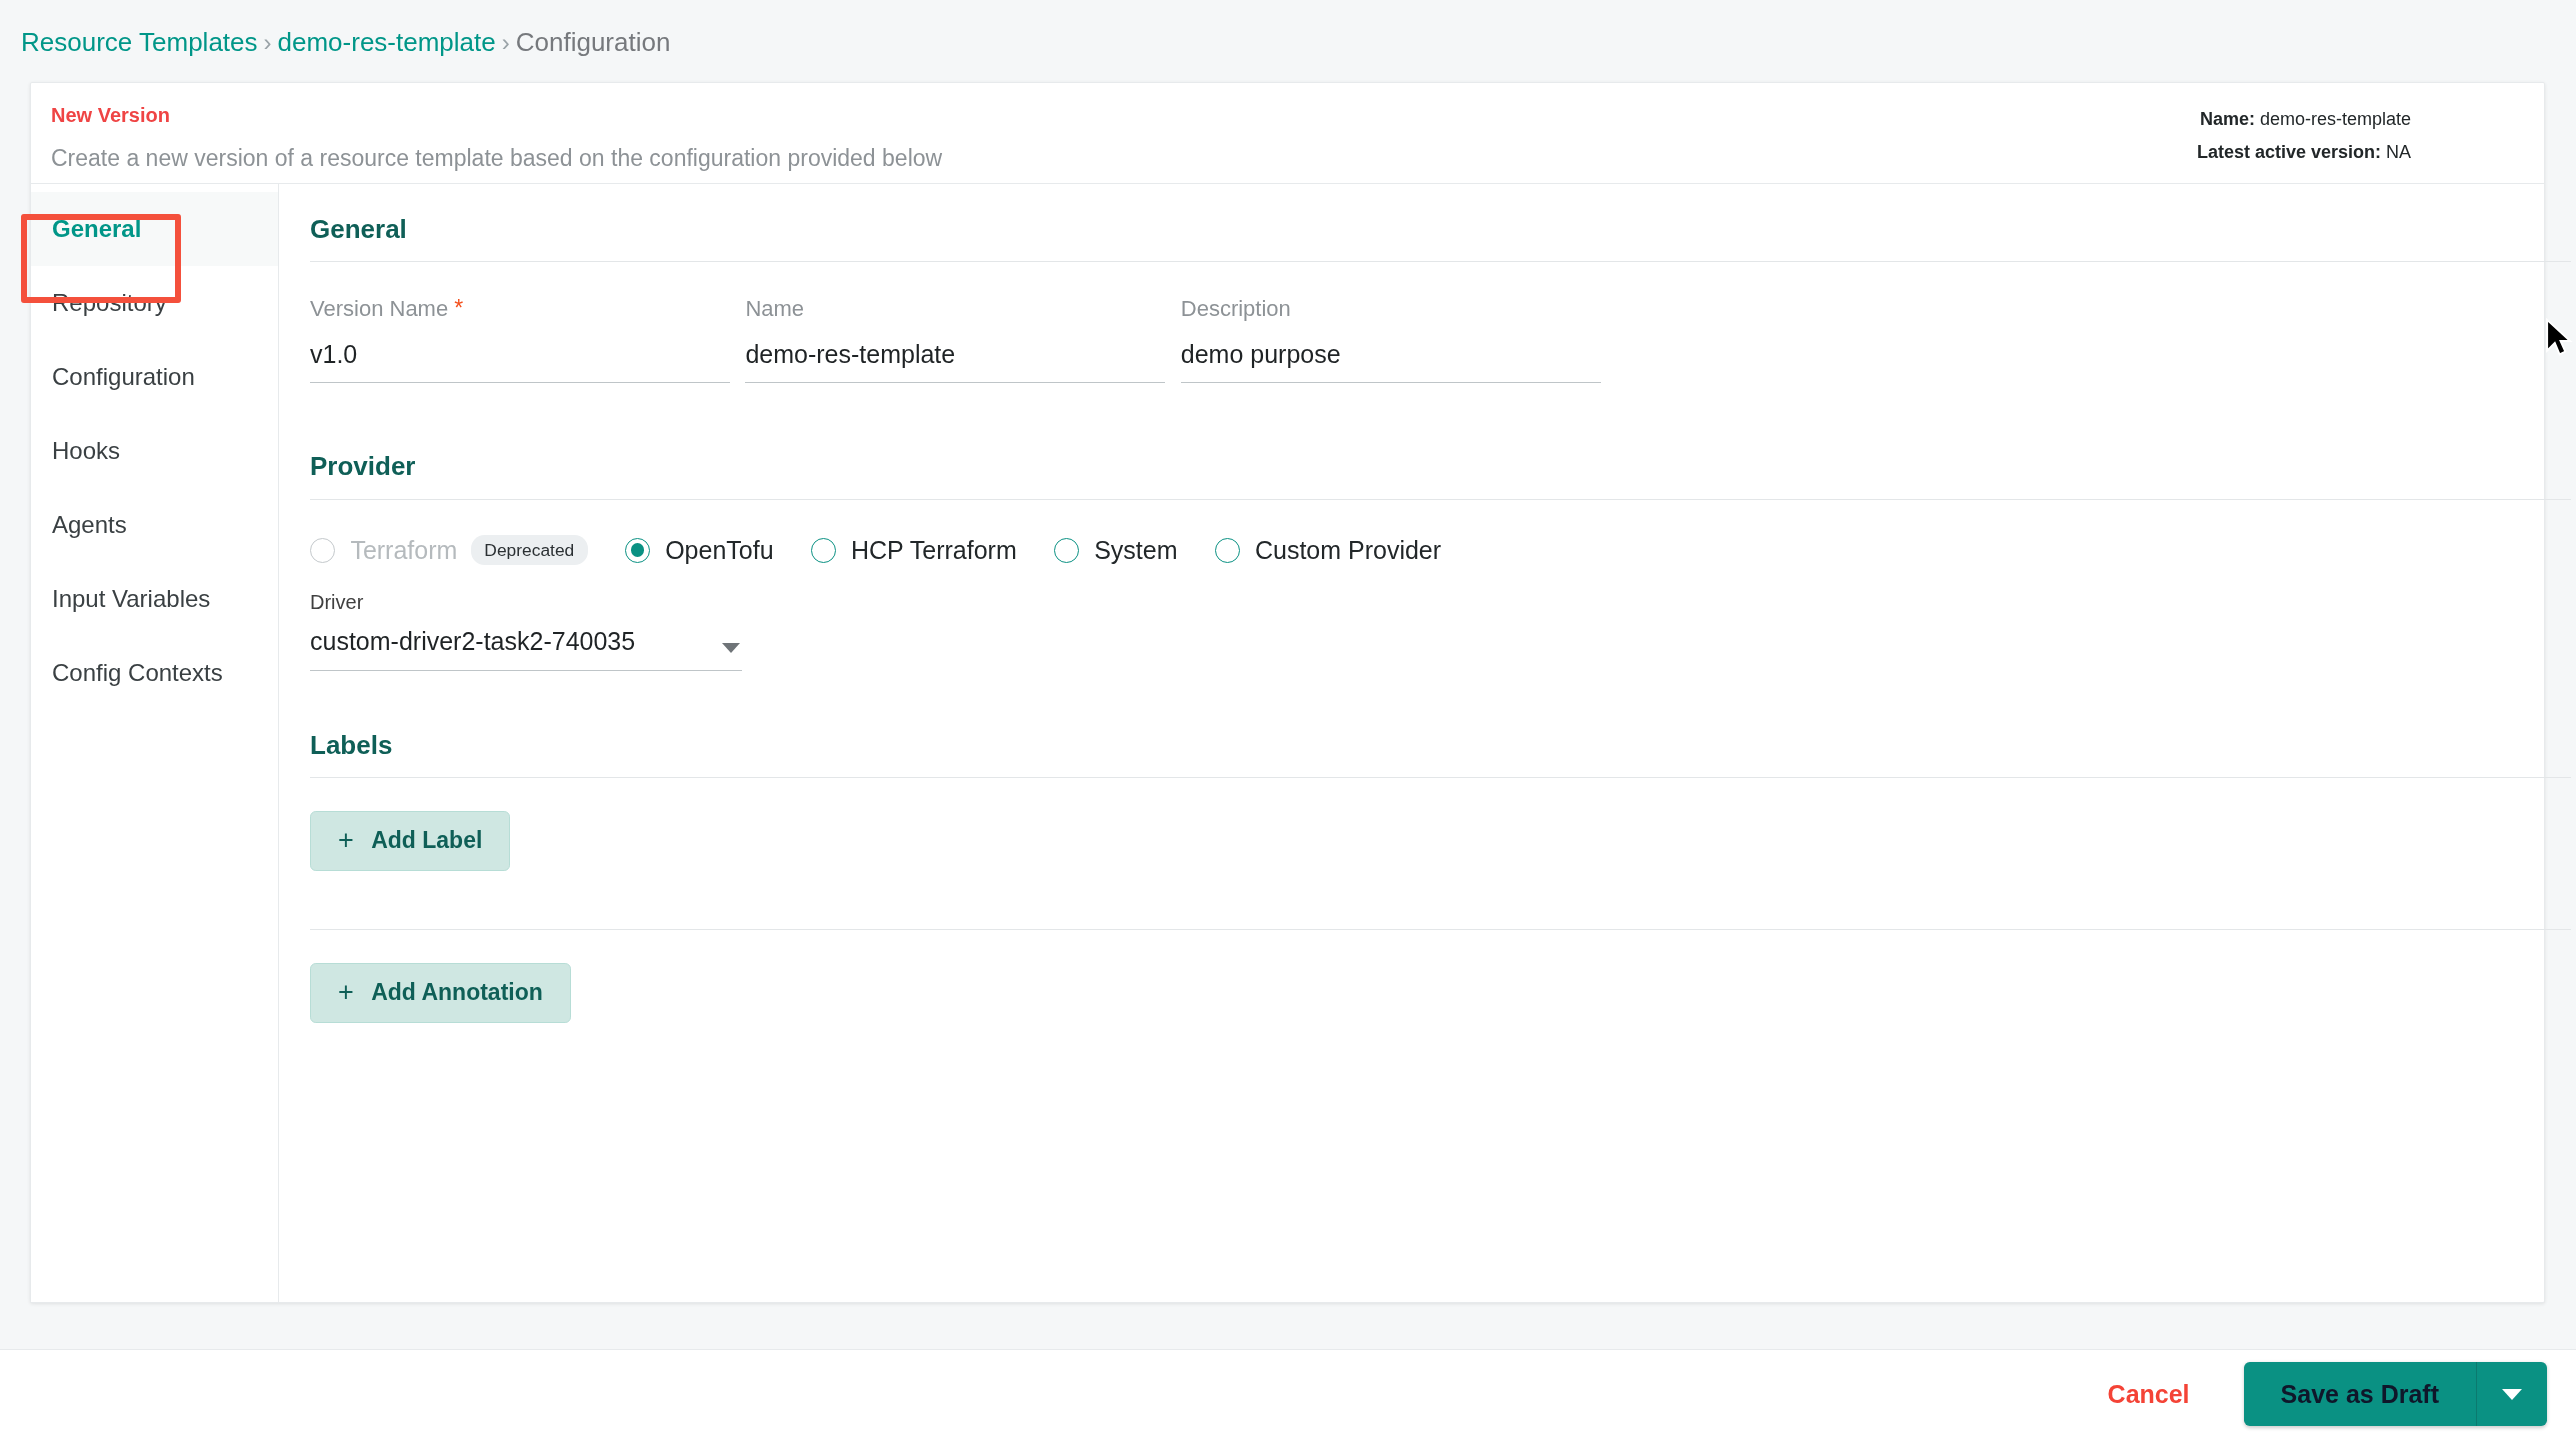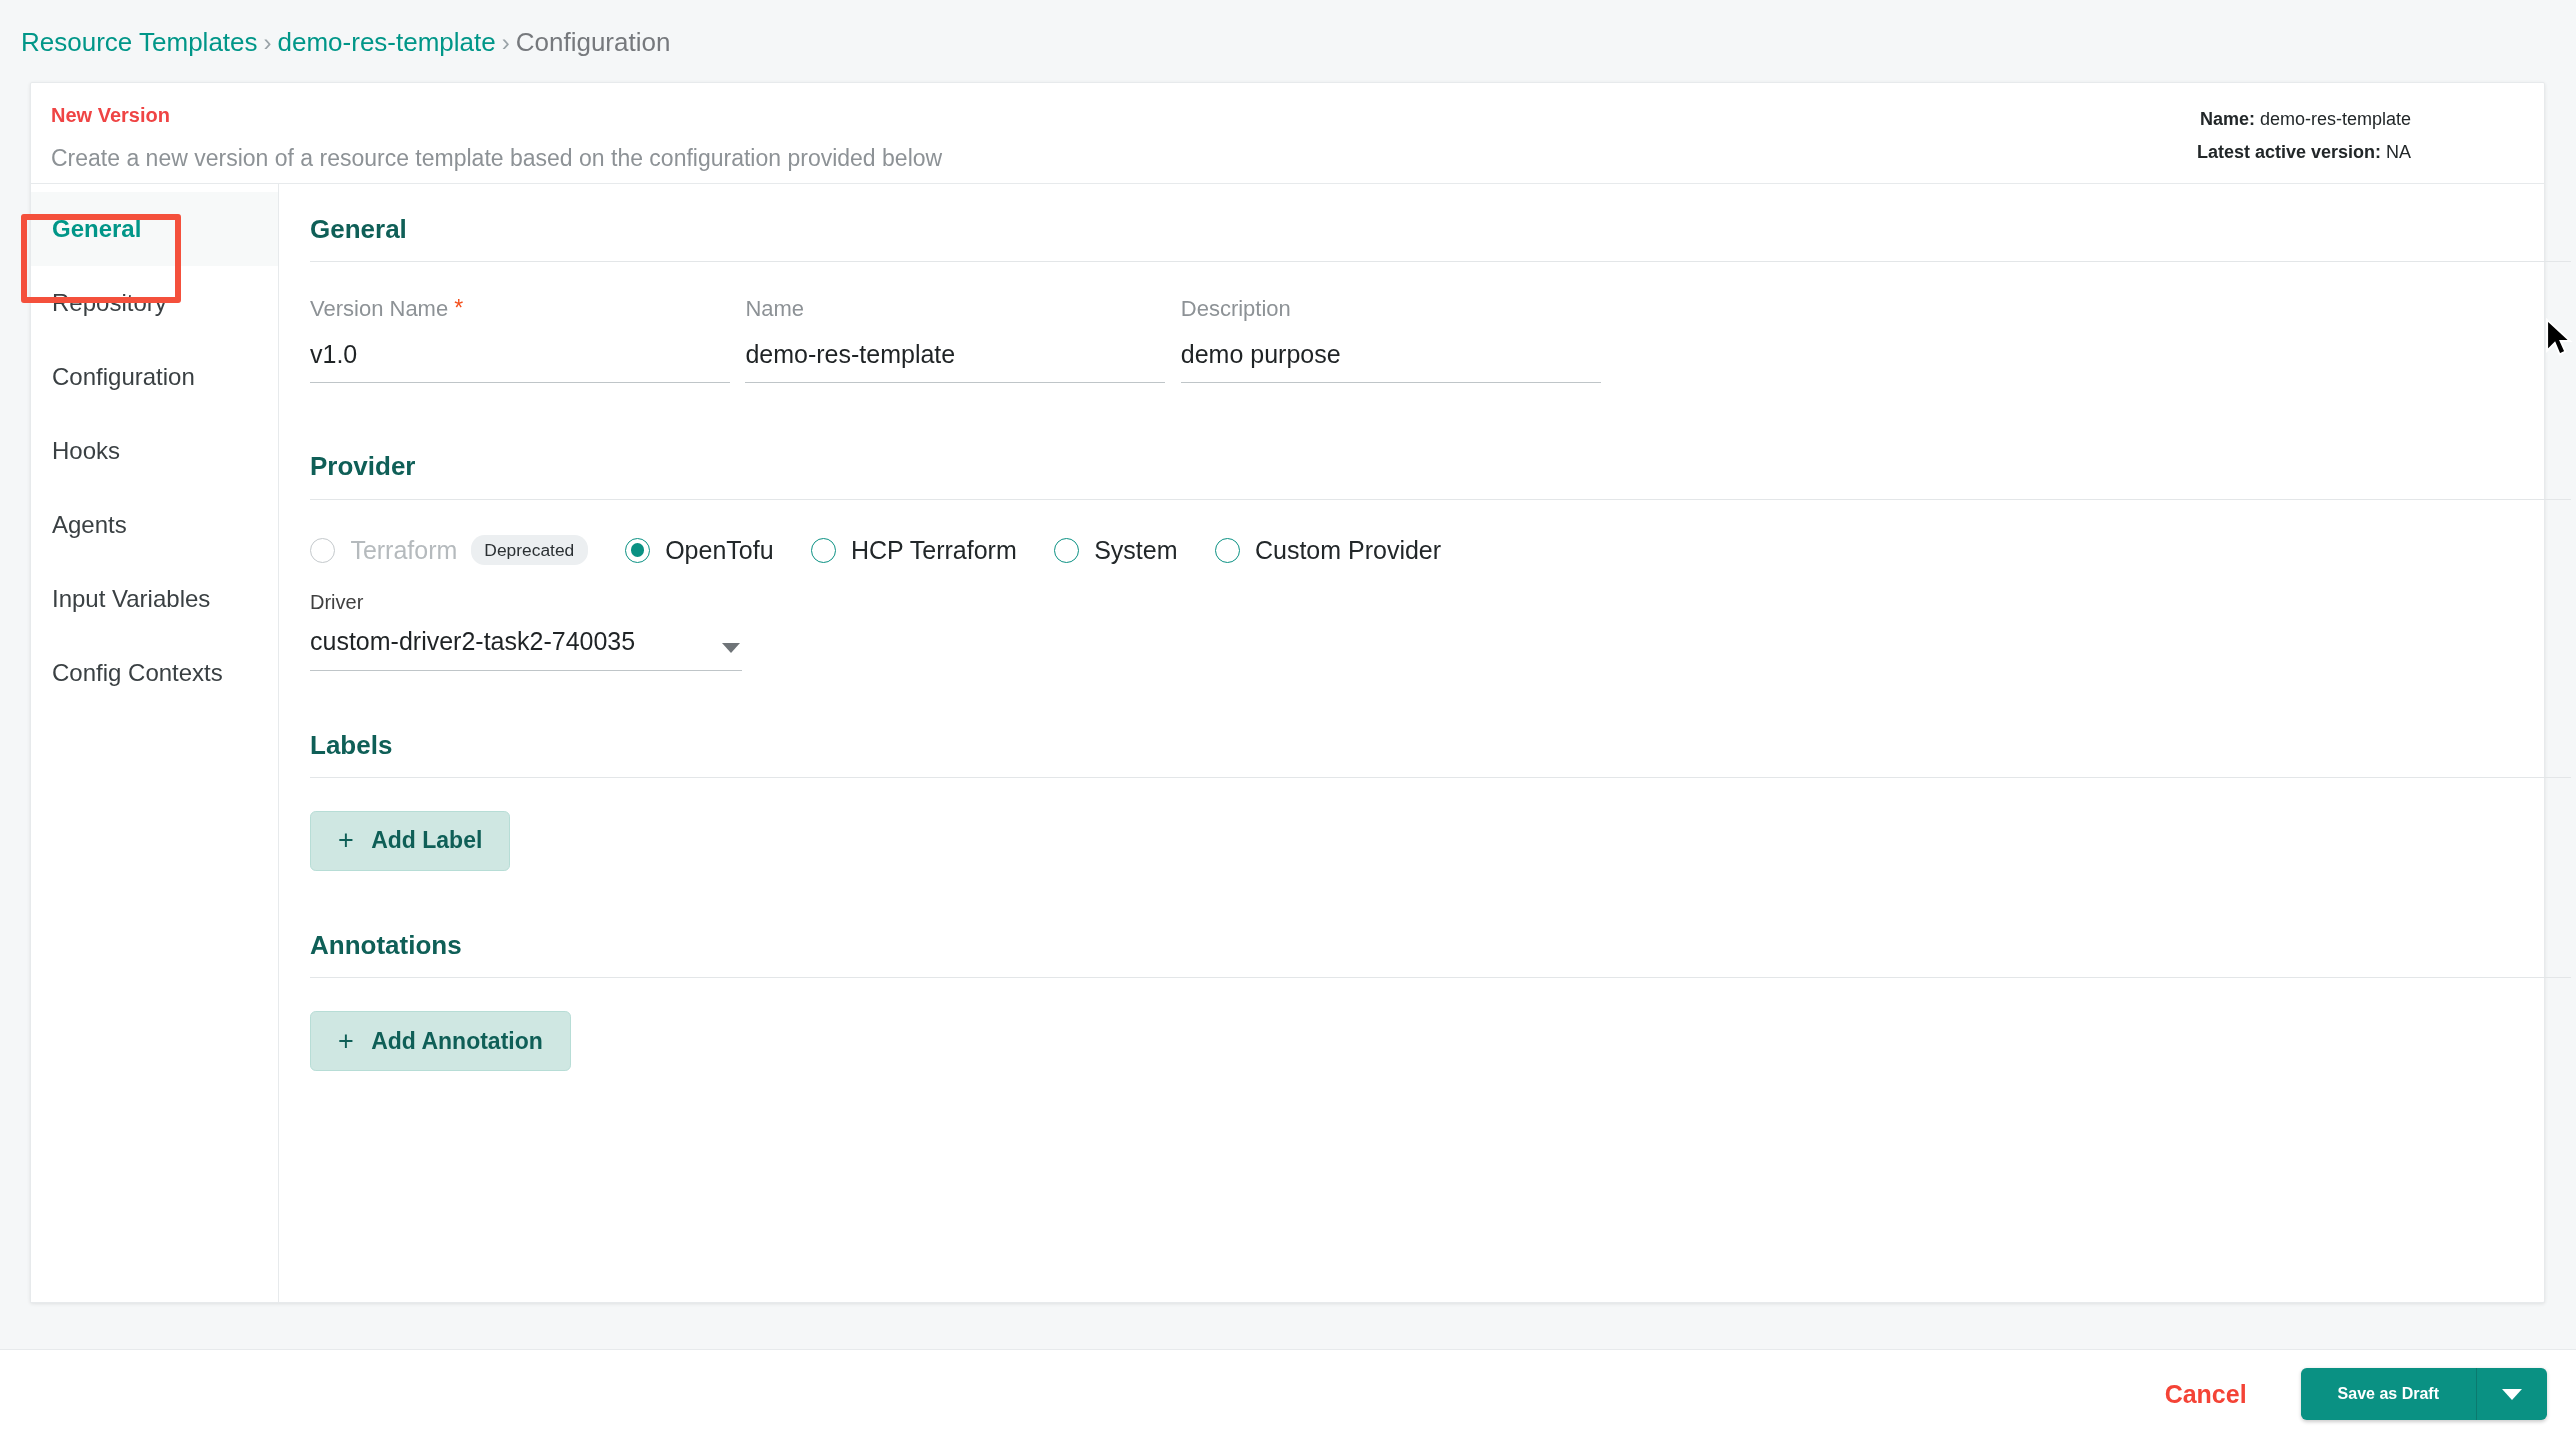--- a/index.html
+++ b/index.html
@@ -154,21 +154,21 @@
     background: none; border: none; color: #f44336;
     font-size: 25px; font-weight: bold; cursor: pointer;
     font-family: "Liberation Sans", sans-serif;
   }
   .split-btn {
     display: flex; align-items: stretch;
     background: #0a9183; border-radius: 5.8px; overflow: hidden;
     box-shadow: 0 1.9px 3.9px rgba(0,0,0,.2); cursor: pointer;
   }
   .split-main {
-    color: #ffffff; font-size: 16px; font-weight: bold;
+    color: #0f172a; font-size: 25px; font-weight: bold;
     padding: 17.4px 37px; display: flex; align-items: center;
     border-right: 1px solid #0b7a6f;
   }
   .split-caret { padding: 17.4px 25px; display: flex; align-items: center; }
   .split-caret i {
     width: 0; height: 0; display: block;
     border-left: 10.6px solid transparent; border-right: 10.6px solid transparent;
     border-top: 11.6px solid #ffffff;
   }
 
@@ -322,21 +322,20 @@
           <div class="sec-rule"></div>
           <button class="add-btn">
             <span class="plus">+</span>
             <span>Add Label</span>
           </button>
         </div>
 
         <div class="gap-md"></div>
 
         <div class="sec">
-          <div class="sec-title">Annotations</div>
           <div class="sec-rule"></div>
           <button class="add-btn">
             <span class="plus">+</span>
             <span>Add Annotation</span>
           </button>
         </div>
 
       </main>
     </div>
   </section>

